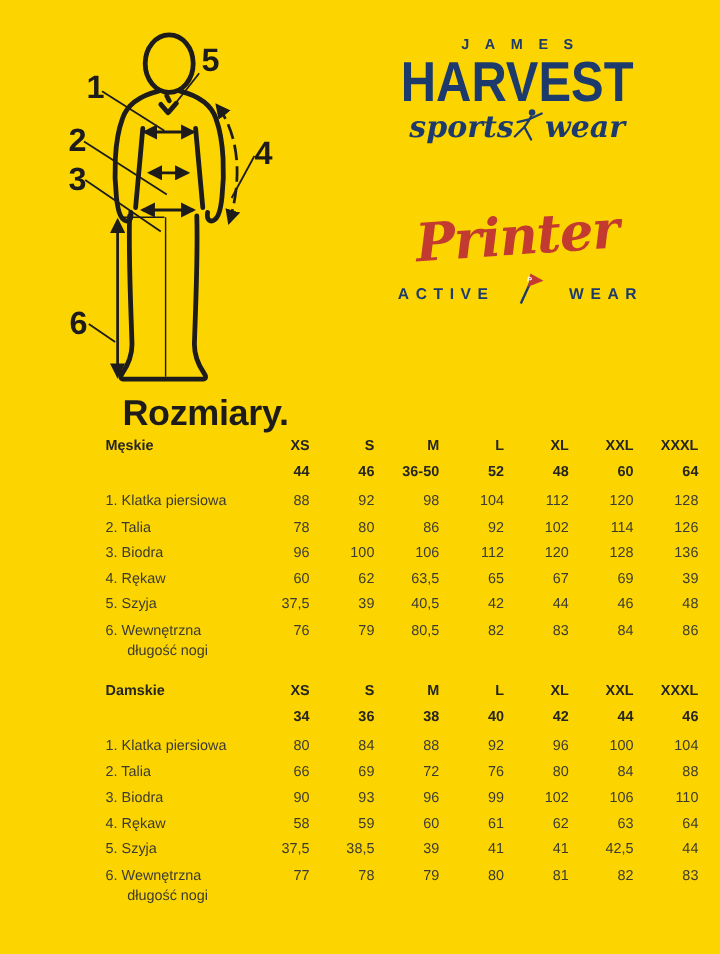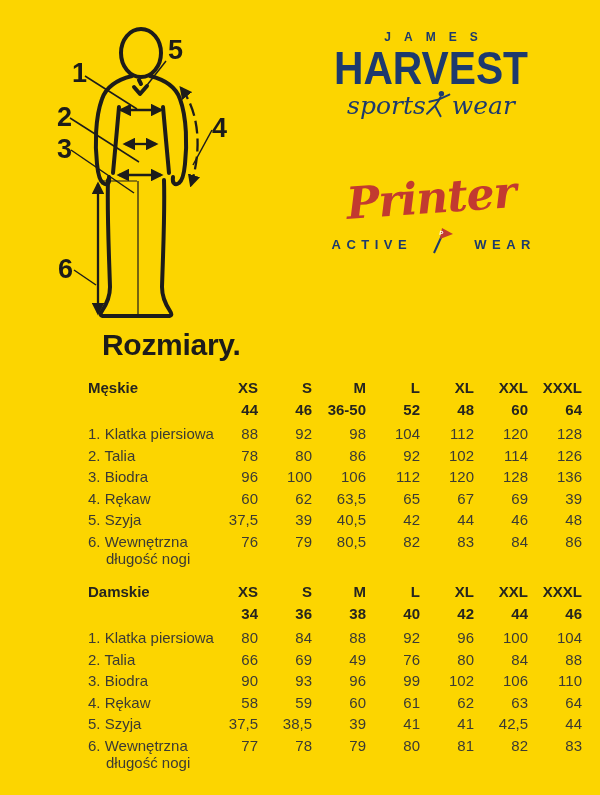--- a/index.html
+++ b/index.html
@@ -17,37 +17,37 @@
   .figure .thin{fill:none;stroke:#1d1c1a;stroke-width:1.2;}
   .figure .measure{fill:none;stroke:#1d1c1a;stroke-width:2.3;}
   .figure .leader{fill:none;stroke:#1d1c1a;stroke-width:1.5;}
   .figure text{font-family:"Liberation Sans",sans-serif;font-weight:700;font-size:27px;fill:#1d1c1a;}
   
   .brand-jh{position:absolute;left:326px;top:30px;width:210px;text-align:center;color:#1d3a6d;}
   .james{font-size:12px;font-weight:700;letter-spacing:13px;text-indent:13px;color:#1d3a6d;}
   .harvest-svg{display:block;margin:1px auto 0;}
   .harvest-svg text{font-family:"Liberation Sans",sans-serif;font-weight:700;fill:#1d3a6d;}
   .sportswear{display:flex;align-items:center;justify-content:center;margin-top:-3px;
-    font-family:"DejaVu Serif",serif;font-style:italic;font-weight:400;font-size:25px;color:#1d3a6d;}
+    font-family:"DejaVu Serif",serif;font-style:italic;font-weight:700;font-size:25px;color:#1d3a6d;}
   .athlete{margin:0 -3px;}
   .athlete path,.athlete line{stroke:#1d3a6d;stroke-width:2.4;stroke-linecap:round;fill:none;}
   .athlete circle{fill:#1d3a6d;}
   
   .brand-printer{position:absolute;left:326px;top:172px;width:210px;text-align:center;}
   .printer-script{font-family:"DejaVu Serif",serif;font-style:italic;font-weight:700;
     font-size:44px;line-height:52px;color:#c23a30;transform:rotate(-4deg);letter-spacing:-1px;}
   .activewear{display:flex;align-items:flex-end;justify-content:space-between;gap:7px;margin-top:2px;
     font-size:13px;font-weight:700;letter-spacing:5.5px;color:#1d3a6d;}
   .activewear span{text-indent:5.5px;}
   .flag{margin-bottom:-2px;}
   
   .heading{position:absolute;left:96px;top:322px;margin:6px;
     font-size:30px;font-weight:700;letter-spacing:-0.3px;color:#1d1c1a;}
   
-  .tables{position:absolute;left:88px;top:377px;width:494px;font-size:15px;}
+  .tables{position:absolute;left:88px;top:361px;width:494px;font-size:12px;}
   .trow{display:grid;grid-template-columns:116px repeat(7,54px);line-height:21.5px;}
   .tc{white-space:nowrap;}
   .num{text-align:right;}
   .thead{font-weight:700;color:#26251f;}
   .gap{margin-bottom:3px;}
   .lbl2{line-height:17px;padding-left:18px;margin-top:-2px;}
   .womens{margin-top:14px;}
 </style>
 </head>
 <body>
@@ -243,21 +243,21 @@
         <div class="tc num">88</div>
         <div class="tc num">92</div>
         <div class="tc num">96</div>
         <div class="tc num">100</div>
         <div class="tc num">104</div>
       </div>
       <div class="trow">
         <div class="tc lbl">2. Talia</div>
         <div class="tc num">66</div>
         <div class="tc num">69</div>
-        <div class="tc num">49</div>
+        <div class="tc num">72</div>
         <div class="tc num">76</div>
         <div class="tc num">80</div>
         <div class="tc num">84</div>
         <div class="tc num">88</div>
       </div>
       <div class="trow">
         <div class="tc lbl">3. Biodra</div>
         <div class="tc num">90</div>
         <div class="tc num">93</div>
         <div class="tc num">96</div>

